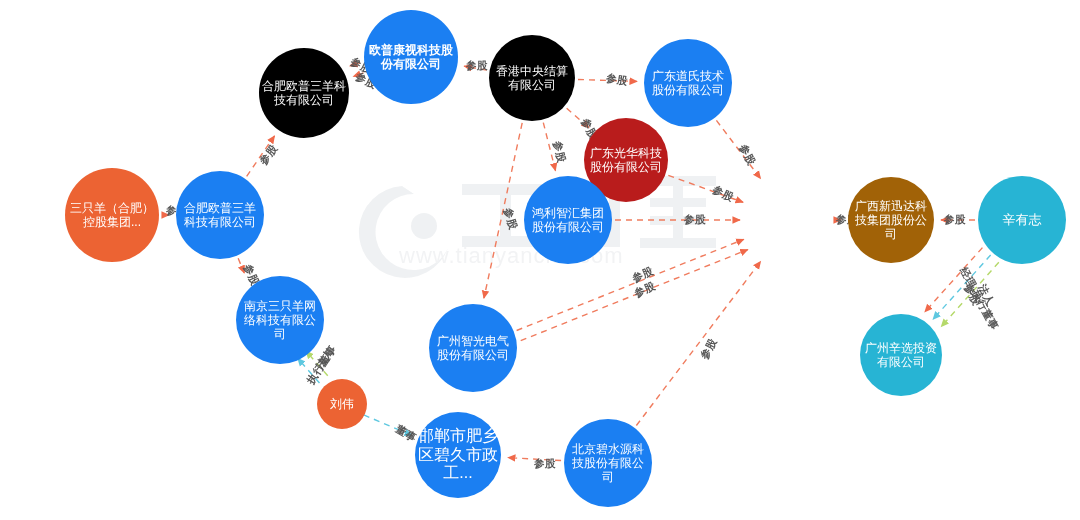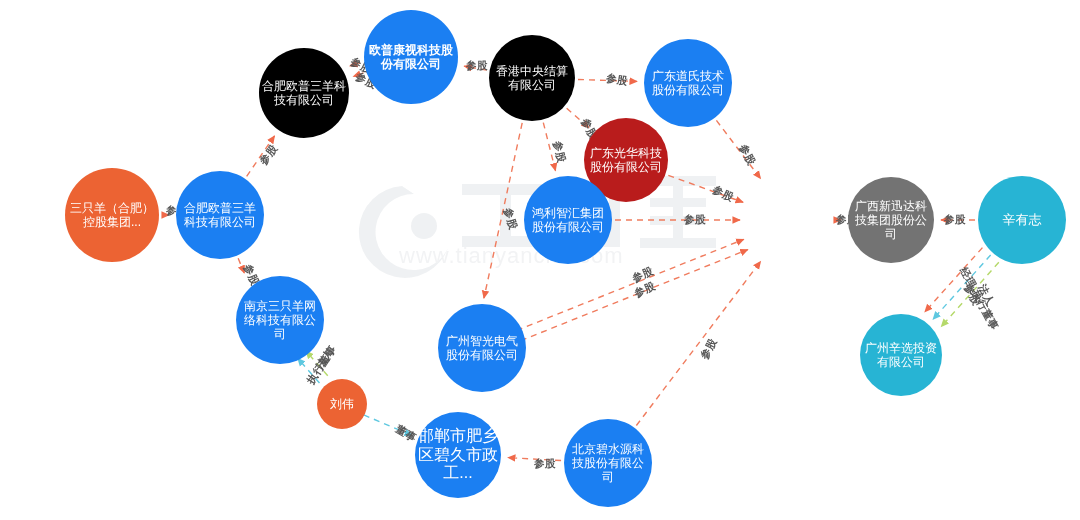--- a/index.html
+++ b/index.html
@@ -143,38 +143,38 @@
       </div>
       <div class="node" style="left: 644px; top: 39px; height: 88px; width: 88px; background: rgb(27, 127, 242); font-size: 12px;">
         <span class="ntxt">广东道氏技术股份有限公司</span>
       </div>
       <div class="node" style="left: 584px; top: 118px; height: 84px; width: 84px; background: #b91c1c; font-size: 12px; justify-content: center;">
         <span class="ntxt">广东光华科技股份有限公司</span>
       </div>
       <div class="node" style="left: 524px; top: 176px; height: 88px; width: 88px; background: rgb(27, 127, 242); font-size: 12px;">
         <span class="ntxt">鸿利智汇集团股份有限公司</span>
       </div>
-      <div class="node" style="left: 848px; top: 177px; height: 86px; width: 86px; background: #737373; font-size: 12px;">
+      <div class="node" style="left: 848px; top: 177px; height: 86px; width: 86px; background: #a16207; font-size: 12px;">
         <span class="ntxt">广西新迅达科技集团股份公司</span>
       </div>
       <div class="node" style="left: 978px; top: 176px; height: 88px; width: 88px; background: rgb(39, 180, 212); font-size: 13px;">
         <span class="ntxt">辛有志</span>
       </div>
       <div class="node" style="left: 860px; top: 314px; height: 82px; width: 82px; background: rgb(39, 180, 212); font-size: 12px; justify-content: center;">
         <span class="ntxt">广州辛选投资有限公司</span>
       </div>
       <div class="node" style="left: 220px; top: 276px; height: 88px; width: 88px; background: rgb(27, 127, 242); font-size: 12px; margin-left: 16px;">
         <span class="ntxt">南京三只羊网络科技有限公司</span>
       </div>
       <div class="node" style="left: 317px; top: 379px; height: 50px; width: 50px; background: rgb(236, 99, 51); font-size: 12px; align-items: center;">
         <span class="ntxt">刘伟</span>
       </div>
       <div class="node" style="left: 415px; top: 412px; height: 86px; width: 86px; background: rgb(27, 127, 242); font-size: 16px;">
         <span class="ntxt">邯郸市肥乡区碧久市政工...</span>
       </div>
       <div class="node" style="left: 564px; top: 419px; height: 88px; width: 88px; background: rgb(27, 127, 242); font-size: 12px;">
         <span class="ntxt">北京碧水源科技股份有限公司</span>
       </div>
-      <div class="node" style="left: 429px; top: 304px; height: 88px; width: 88px; background: rgb(27, 127, 242); font-size: 12px; margin-left: 9px;">
+      <div class="node" style="left: 429px; top: 304px; height: 88px; width: 88px; background: rgb(27, 127, 242); font-size: 12px;">
         <span class="ntxt">广州智光电气股份有限公司</span>
       </div>
     </div>
 </div>
 
 </body></html>

